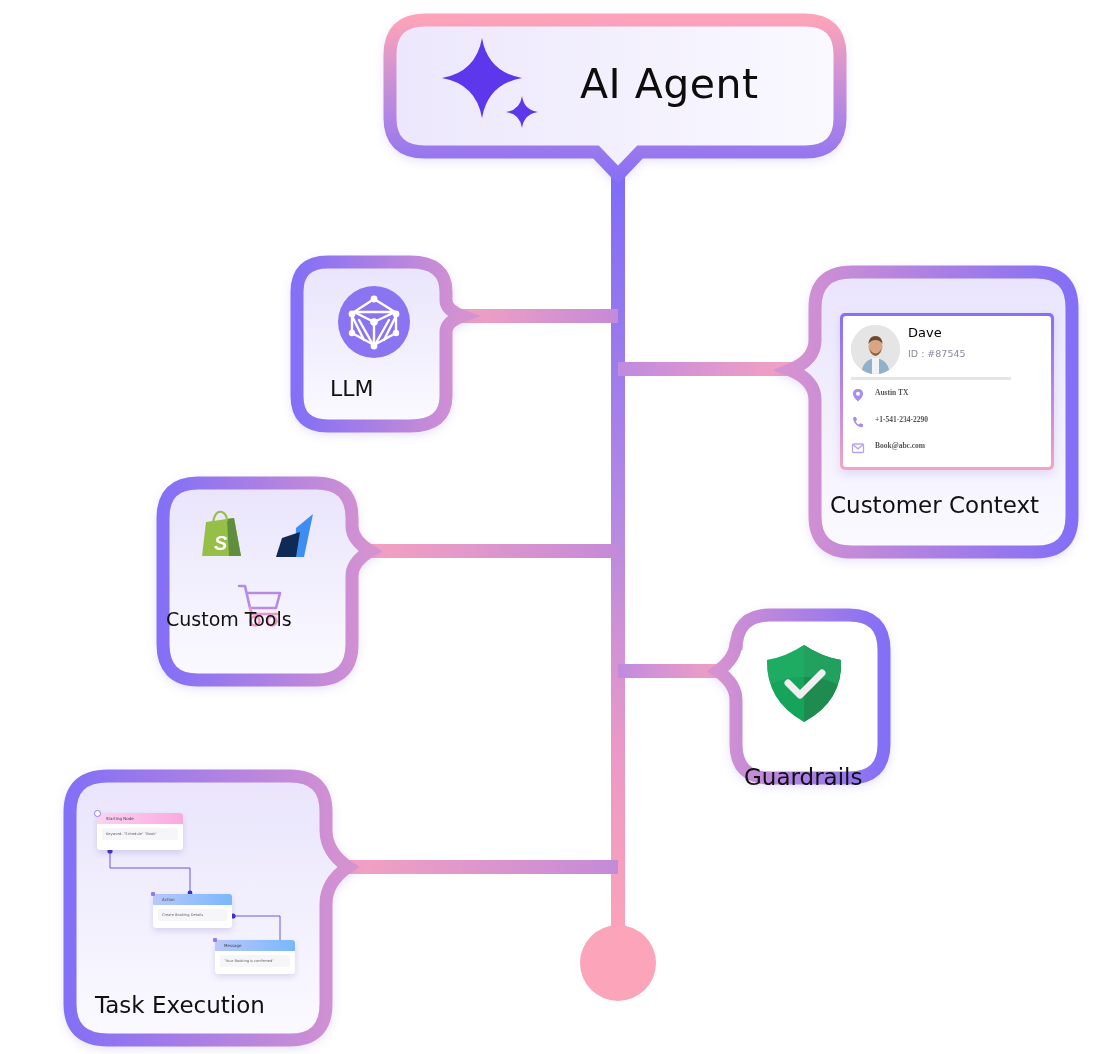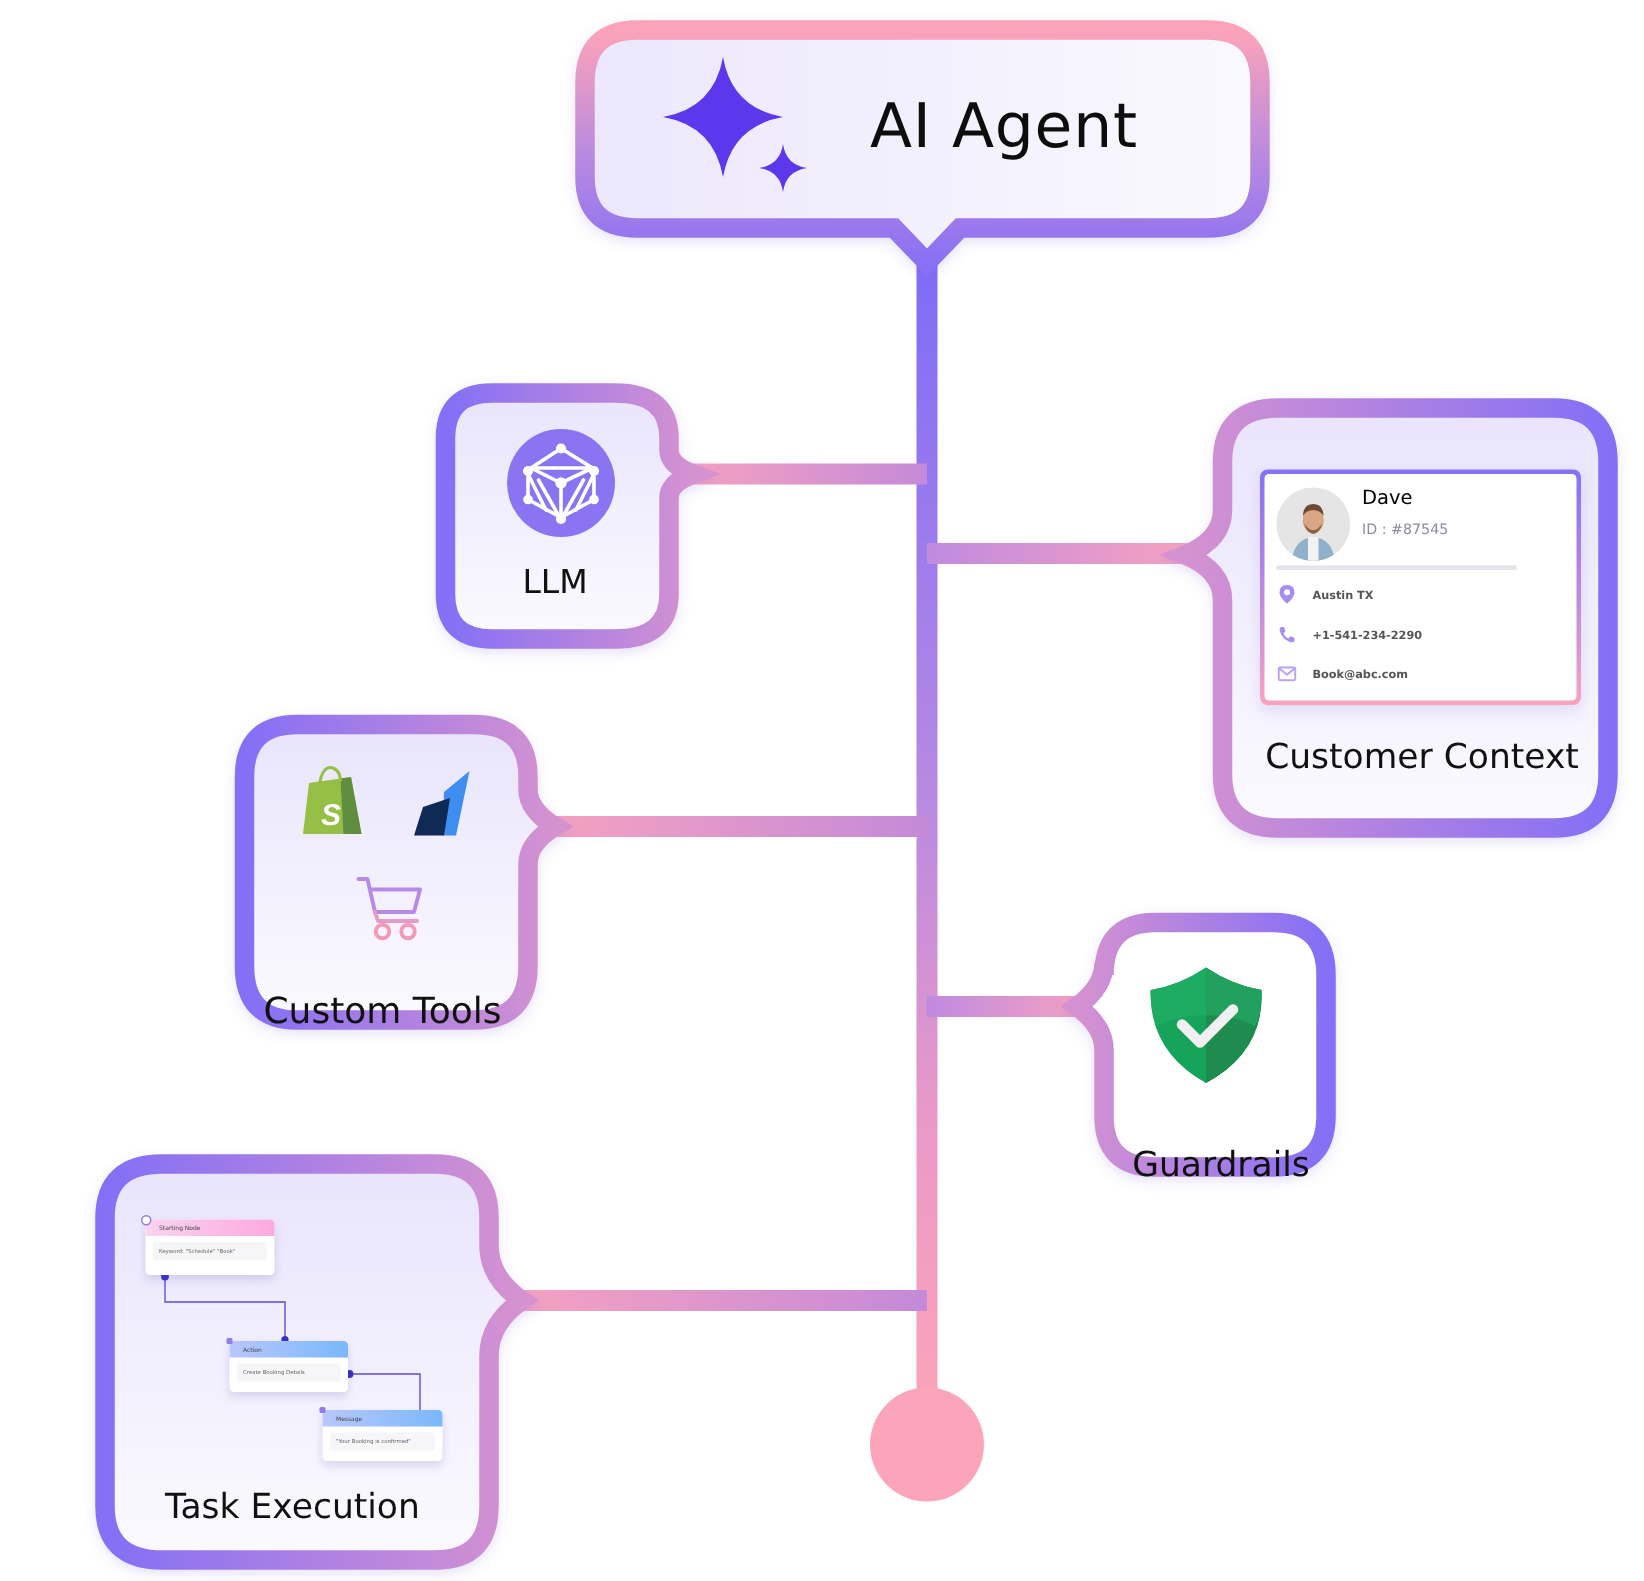--- a/index.html
+++ b/index.html
@@ -1,35 +1,35 @@
 <!DOCTYPE html>
 <html><head>
 <meta charset="utf-8">
 <style>
   html,body{margin:0;padding:0;background:#ffffff;}
   body{width:1096px;height:1054px;position:relative;overflow:hidden;font-family:"DejaVu Sans","Liberation Sans",sans-serif;}
   .layer{position:absolute;left:0;top:0;}
-  .box-label{position:absolute;color:#111;text-align:center;white-space:nowrap;}
+  .box-label{position:absolute;color:#111;white-space:nowrap;}
   .title-text{position:absolute;left:580px;top:60px;font-size:41px;color:#0d0d0d;font-weight:500;letter-spacing:0.5px;}
   .llm-label{left:330px;top:376px;width:80px;font-size:22px;}
-  .tools-label{left:166px;top:660px;width:178px;font-size:24px;}
+  .tools-label{left:166px;top:608px;width:178px;font-size:19px;}
   .cust-label{left:830px;top:492px;width:236px;font-size:23px;}
   .guard-label{left:744px;top:764px;width:140px;font-size:23px;}
   .task-label{left:95px;top:992px;width:200px;font-size:23px;}
 
   
   .cust-card{position:absolute;left:840px;top:313px;width:214px;height:157px;border-radius:5px;
     background:linear-gradient(180deg,#8470f7 0%,#c08ae0 55%,#f7a3bd 100%);padding:3px;box-sizing:border-box;
     box-shadow:0 4px 10px rgba(120,100,200,0.18);}
   .cust-inner{width:100%;height:100%;background:#fff;border-radius:3px;position:relative;}
   .avatar{position:absolute;left:8px;top:9px;width:49px;height:49px;border-radius:50%;background:#e6e6e6;overflow:hidden;}
   .cust-name{position:absolute;left:65px;top:9px;font-size:13px;color:#000000;}
   .cust-id{position:absolute;left:65px;top:32px;font-size:9.5px;color:#8a8aa0;}
   .cust-divider{position:absolute;left:8px;top:61px;width:160px;height:3px;background:#e4e4ea;}
-  .cust-row{position:absolute;left:8px;height:16px;display:flex;align-items:center;}
+  .cust-row{position:absolute;left:8px;height:16px;display:flex;align-items:flex-start;font-family:Liberation Serif, serif;}
   .cust-row .ico{width:14px;height:14px;margin-right:10px;display:inline-block;}
   .cust-row .txt{font-size:7.5px;color:#555;font-weight:bold;}
 
   
   .node{position:absolute;background:#fff;border-radius:3px;box-shadow:0 3px 6px rgba(90,80,160,0.18);}
   .node .hd{height:11px;border-radius:3px 3px 0 0;font-size:4px;color:#444;padding-left:9px;line-height:11px;}
   .node .bd{margin:4px 5px;height:12px;background:#f6f6f8;border-radius:2px;font-size:3.6px;color:#666;line-height:12px;padding-left:4px;white-space:nowrap;overflow:hidden;}
 </style>
 </head>
 <body>

